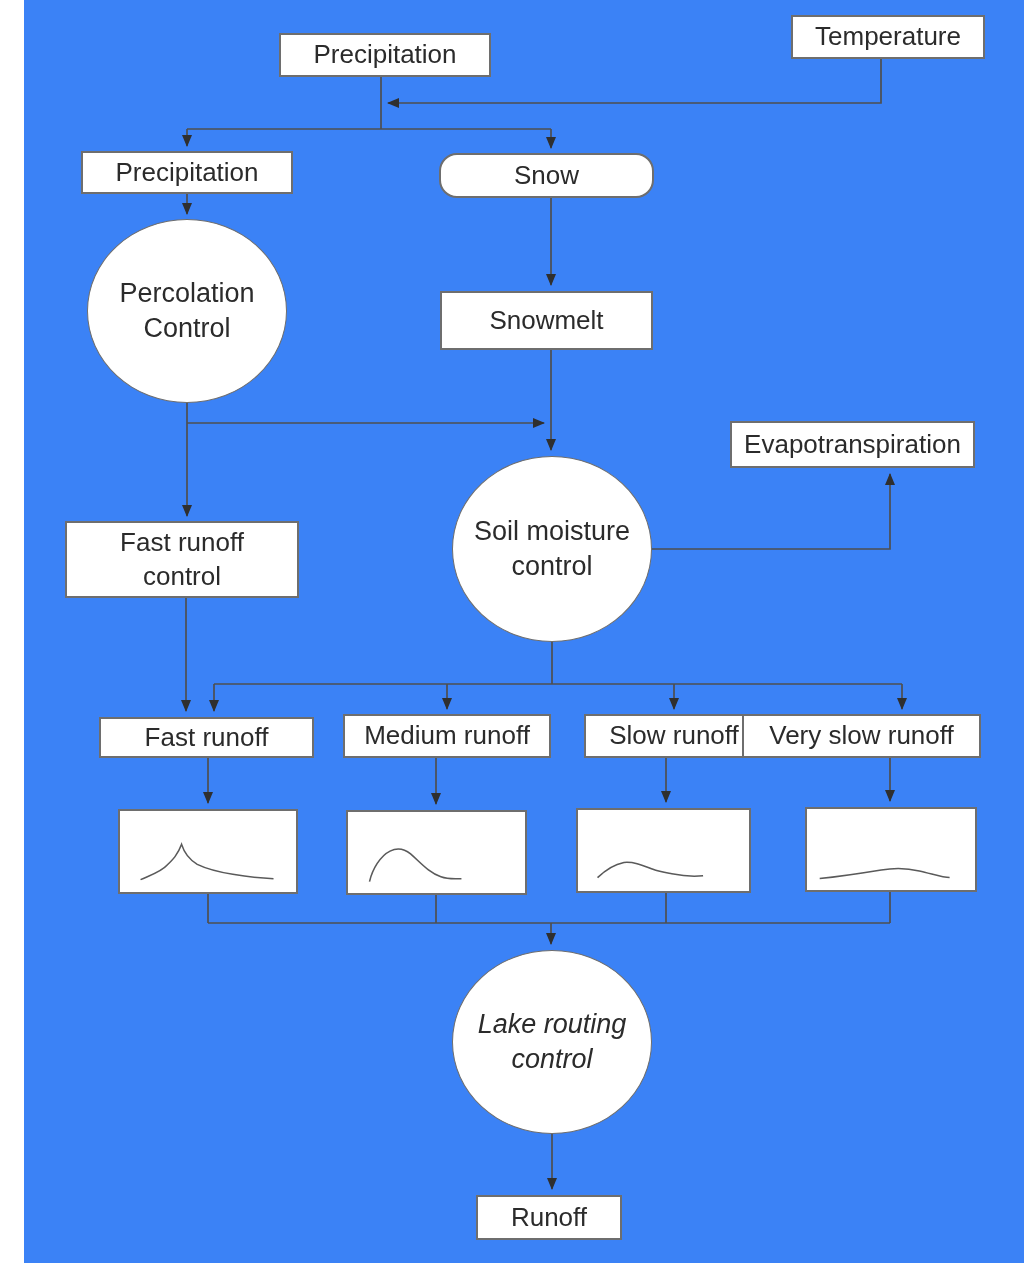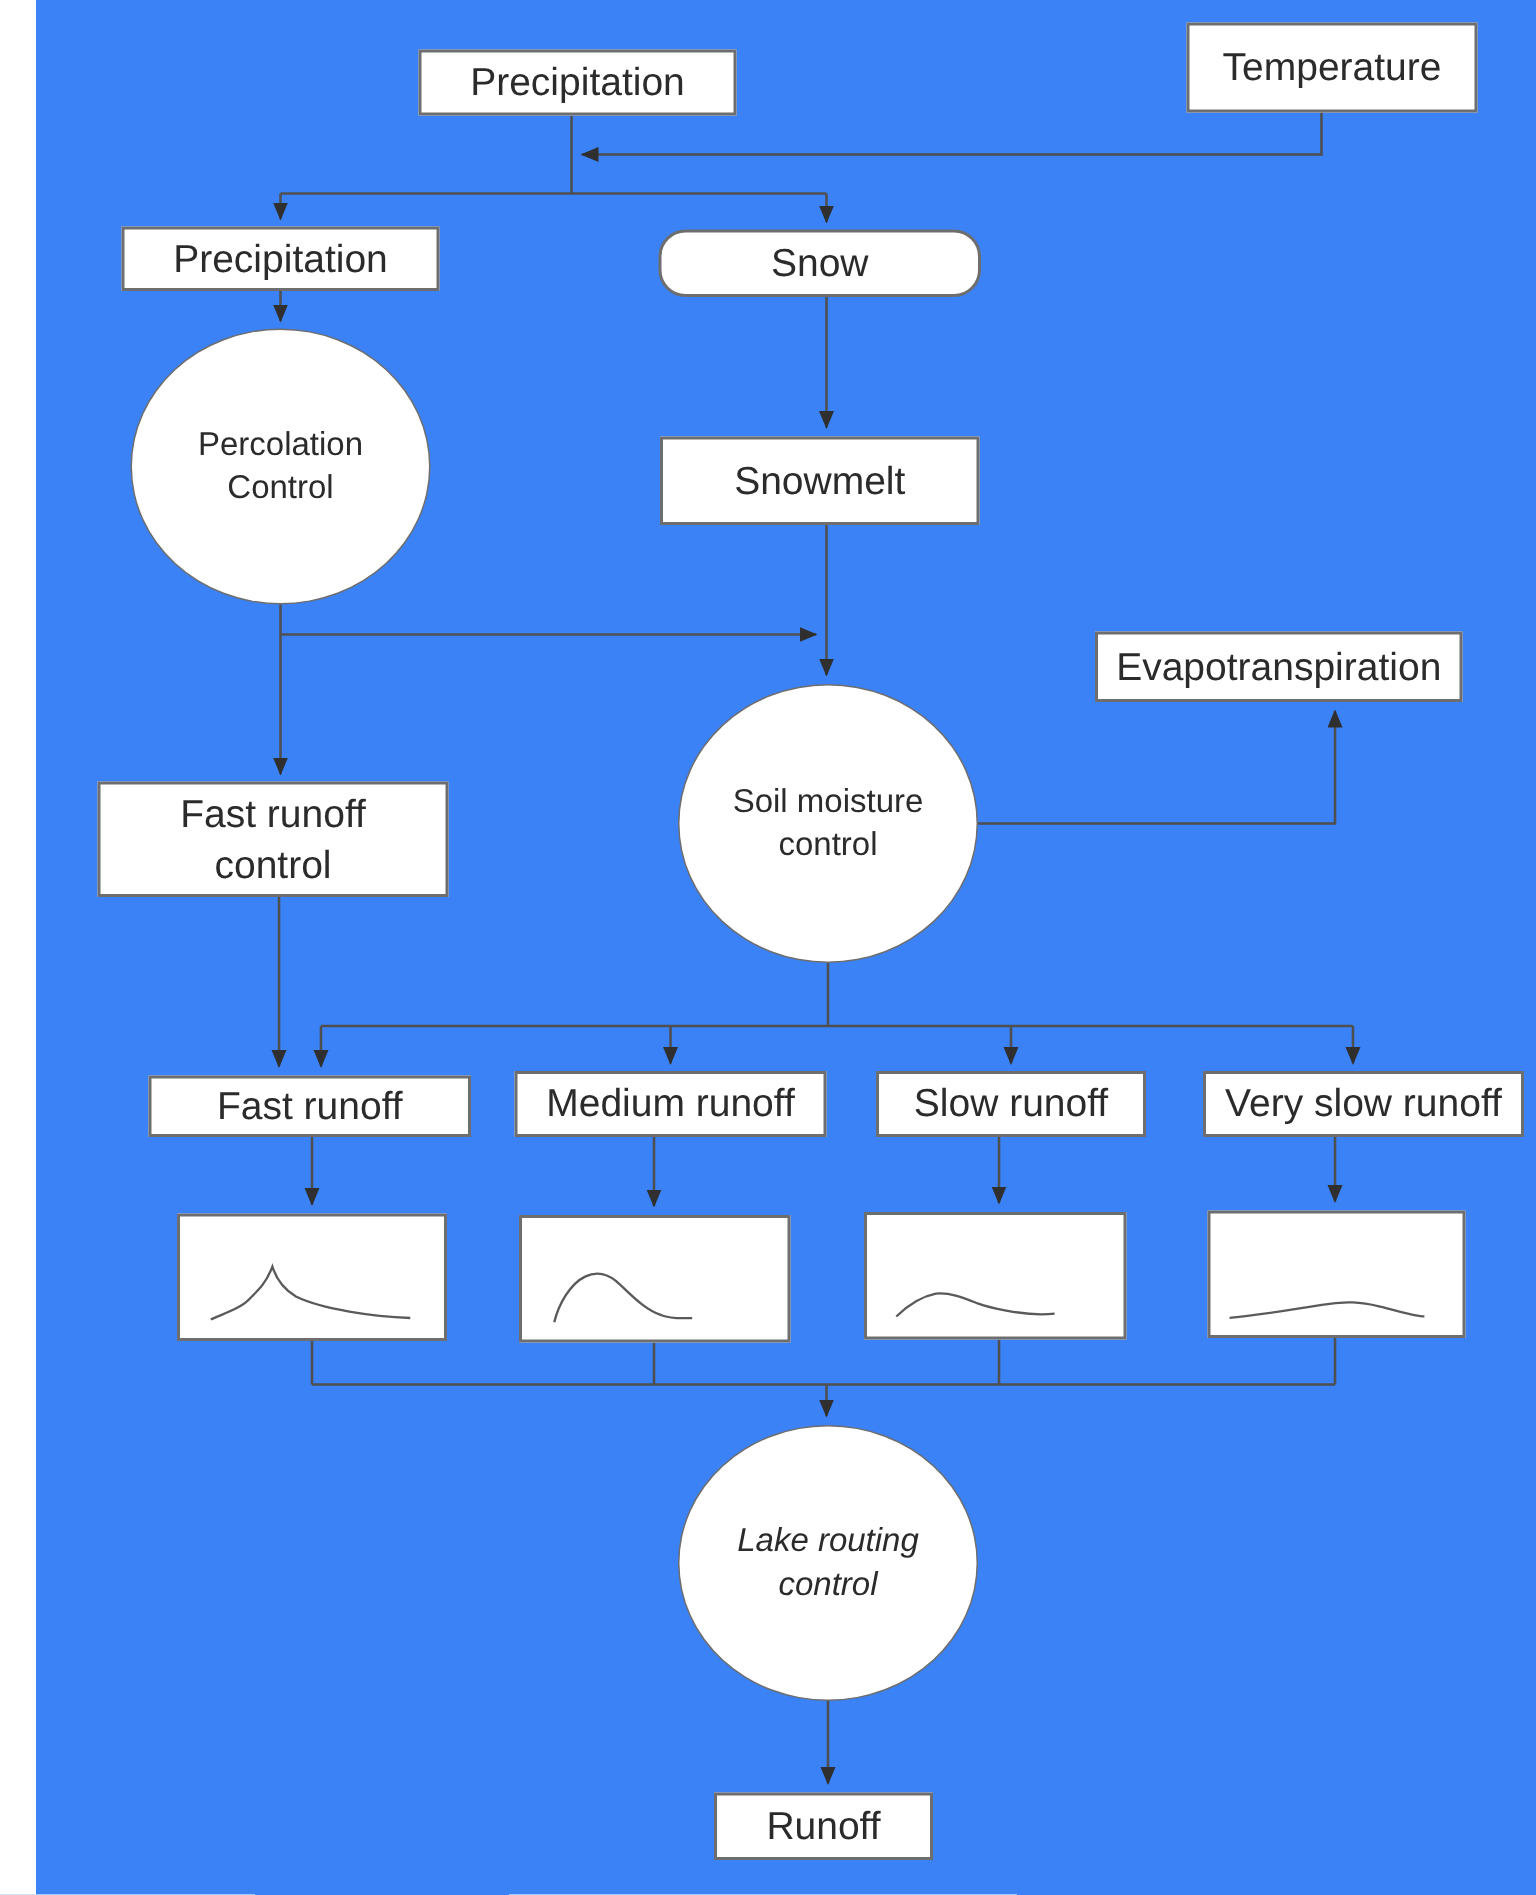--- a/index.html
+++ b/index.html
@@ -39,21 +39,21 @@
     align-items: center;
     justify-content: center;
     text-align: center;
     font-size: 26px;
     line-height: 1.3;
     color: #2b2b2b;
   }
   .ellipse {
     border-radius: 50%;
     border-width: 1.5px;
-    font-size: 22px;
+    font-size: 27px;
   }
   .hydro {
     padding: 0;
   }
   .hydro svg {
     display: block;
     width: 100%;
     height: 100%;
   }
   .hydro path {
@@ -102,21 +102,21 @@
     <path d="M866,892 L866,923"></path>
     <path d="M184,923 L866,923"></path>
     <path d="M527,923 L527,944" marker-end="url(#arr)"></path>
     <path d="M528,1134 L528,1189" marker-end="url(#arr)"></path>
   </svg>
 
   <div class="node" style="left:255px; top:33px; width:212px; height:44px;">
     <span>Precipitation</span>
   </div>
 
-  <div class="node" style="left:767px; top:15px; width:194px; height:60px;">
+  <div class="node" style="left:767px; top:15px; width:194px; height:44px;">
     <span>Temperature</span>
   </div>
 
   <div class="node" style="left:57px; top:151px; width:212px; height:43px;">
     <span>Precipitation</span>
   </div>
 
   <div class="node" style="left:415px; top:153px; width:215px; height:45px;border-radius:18px;">
     <span>Snow</span>
   </div>
@@ -149,21 +149,21 @@
   </div>
 
   <div class="node" style="left:319px; top:714px; width:208px; height:44px;">
     <span>Medium runoff</span>
   </div>
 
   <div class="node" style="left:560px; top:714px; width:180px; height:44px;">
     <span>Slow runoff</span>
   </div>
 
-  <div class="node" style="left:778px; top:714px; width:214px; height:44px;text-align:right;">
+  <div class="node" style="left:718px; top:714px; width:239px; height:44px;text-align:right;">
     <span>Very slow runoff</span>
   </div>
 
   <div class="node hydro" style="left:94px; top:809px; width:180px; height:85px;">
     <svg viewBox="0 0 180 85" preserveAspectRatio="none">
       <path d="M21,72 C32,67 42,64 48,57 C54,51 59,46 63,35 C66,45 71,51 79,56 C97,65 132,70 157,71"></path>
     </svg>
   </div>
 
   <div class="node hydro" style="left:322px; top:810px; width:181px; height:85px;">

